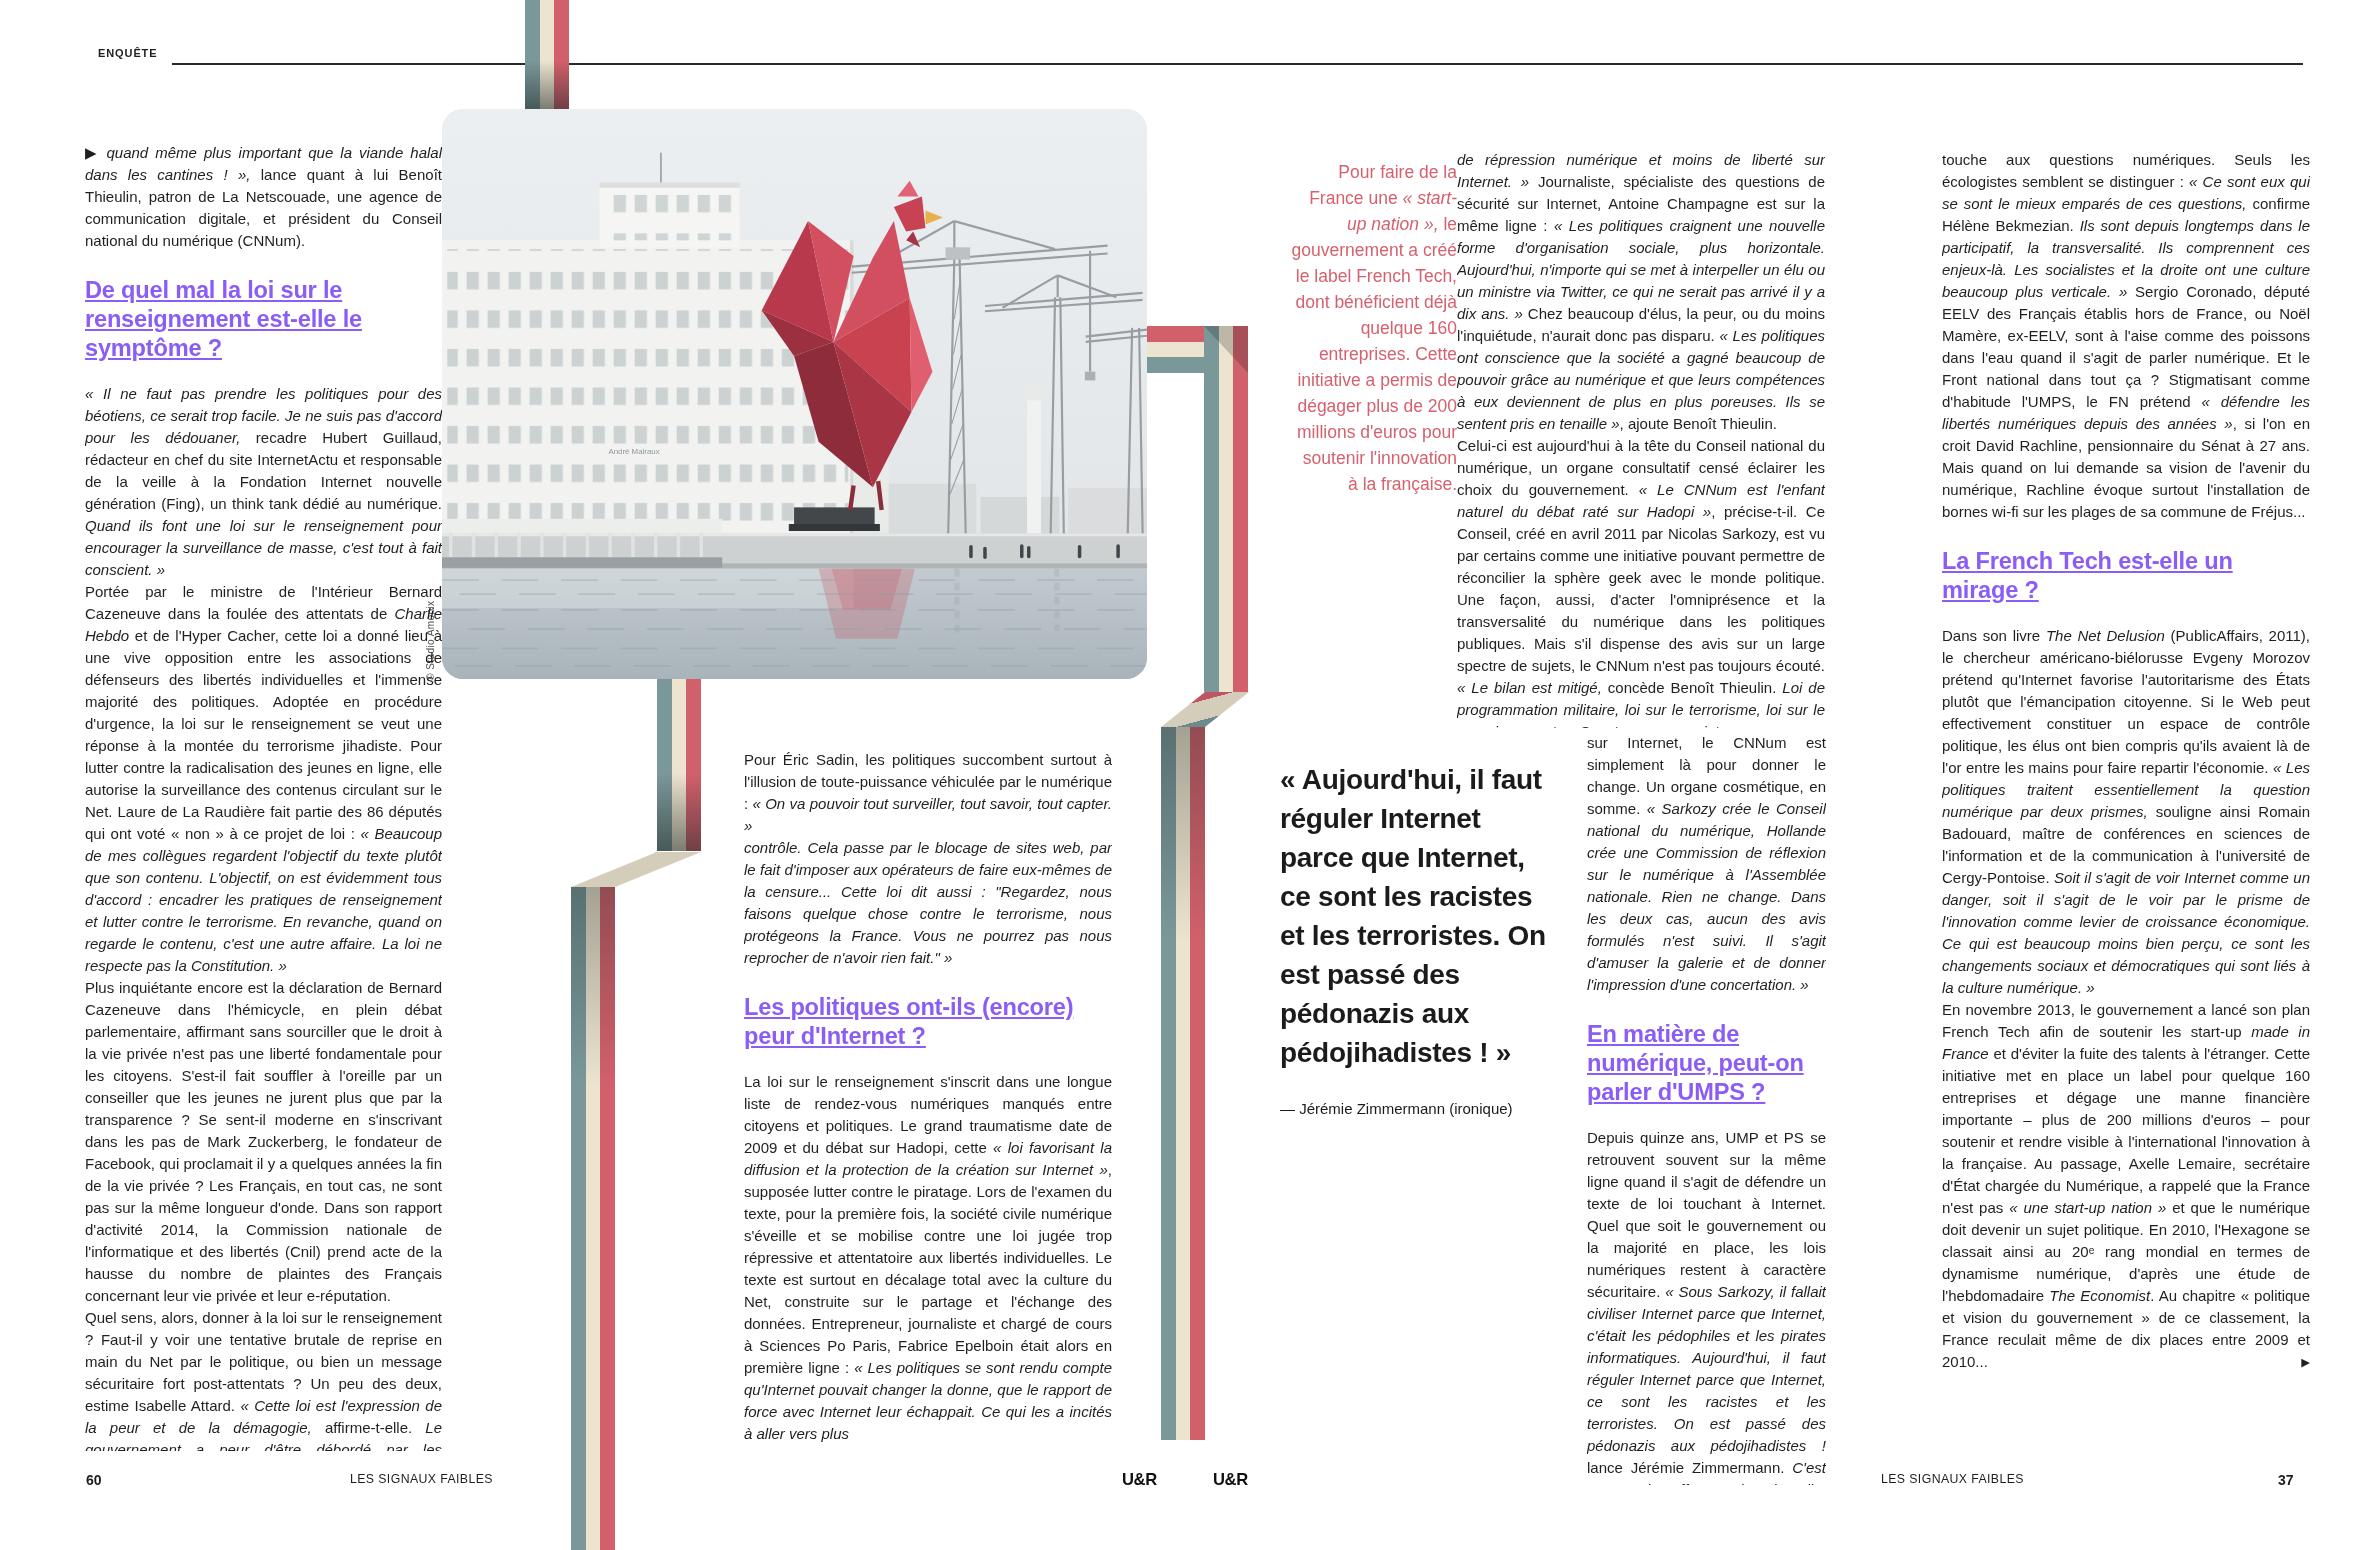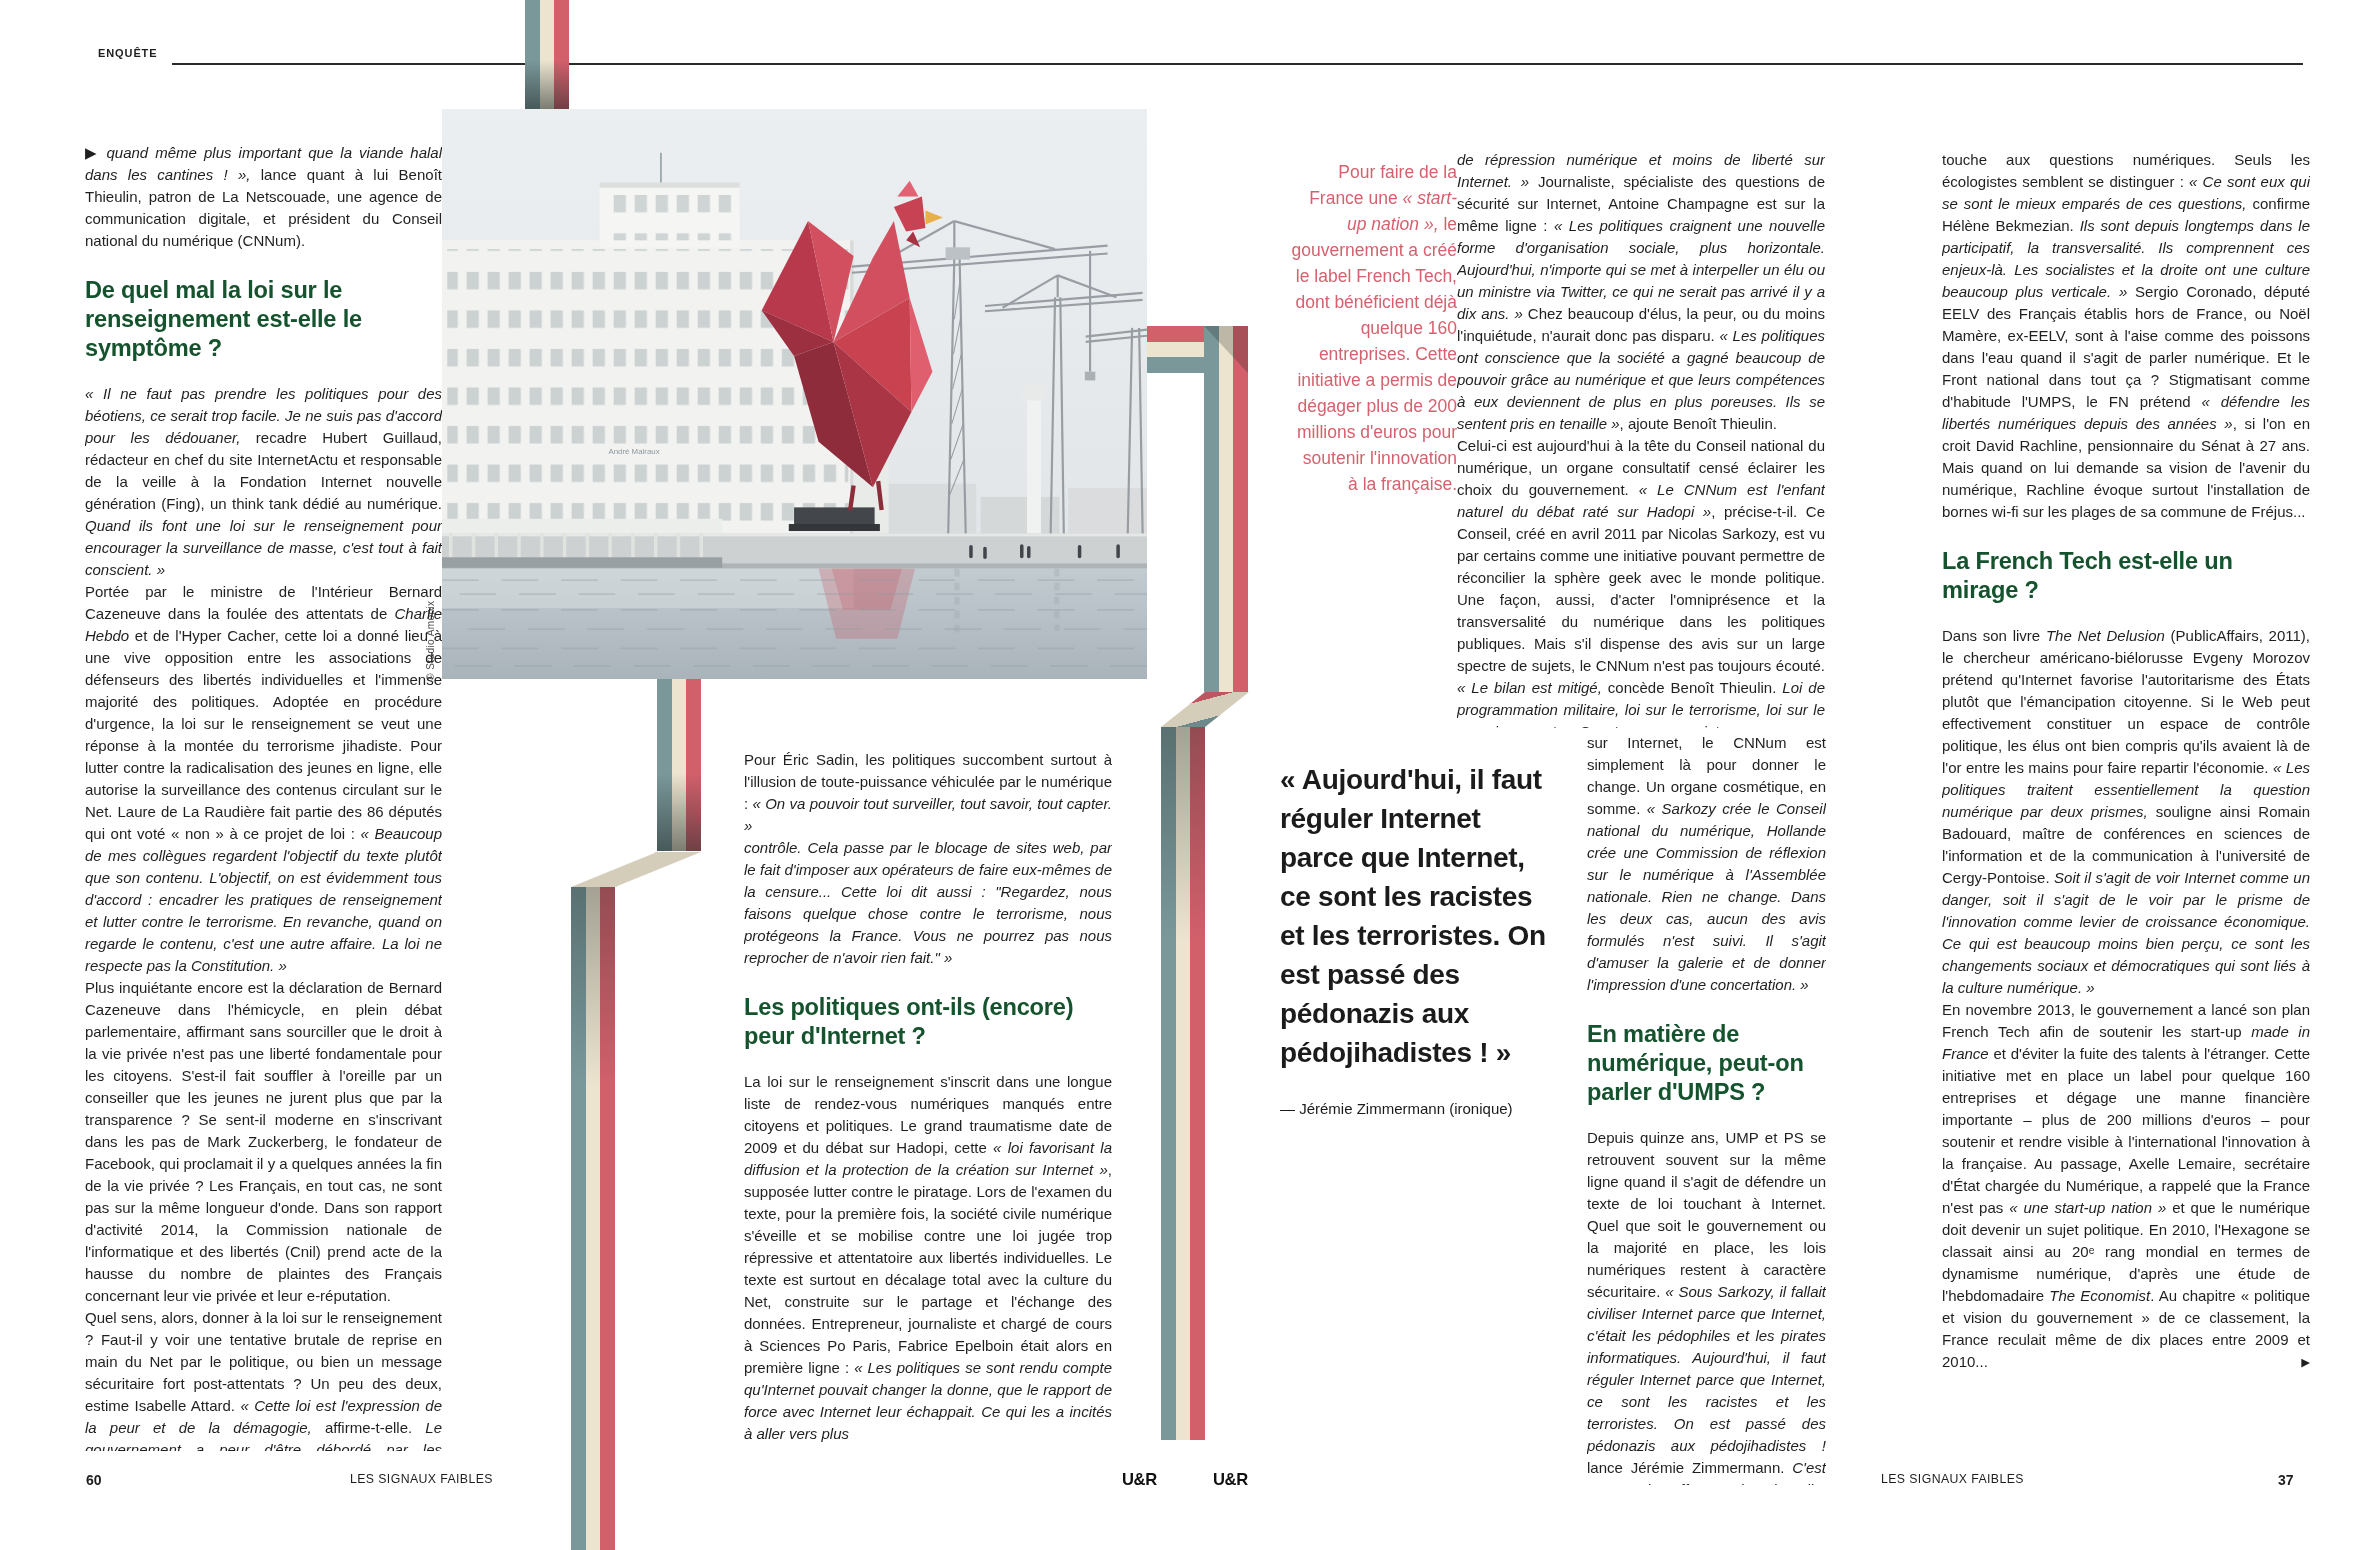--- a/index.html
+++ b/index.html
@@ -22,29 +22,29 @@
   .ribB-fold{left:571px;top:852px;width:130px;height:35px;clip-path:polygon(66.2% 0,100% 0,33.8% 100%,0 100%);}
   .ribB2{left:571px;top:887px;width:44px;height:664px;}
   .ribC-h{left:1147px;top:326px;width:58px;height:47px;background:linear-gradient(180deg,#d2606b 0 33.4%,#ece4cf 33.4% 66.7%,#7a989a 66.7% 100%);}
   .ribC-corner{left:1204px;top:326px;width:44px;height:47px;}
   .ribC-corner::before{content:"";position:absolute;inset:0;background:linear-gradient(90deg,#7a989a 0 33.4%,#ece4cf 33.4% 66.7%,#d2606b 66.7% 100%);}
   .ribC-corner::after{content:"";position:absolute;inset:0;background:rgba(20,25,25,.22);clip-path:polygon(0 0,100% 0,100% 100%);}
   .ribC-v1{left:1204px;top:373px;width:44px;height:319px;}
   .ribC-fold{left:1161px;top:692px;width:88px;height:35px;clip-path:polygon(50% 0,100% 0,50% 100%,0 100%);}
   .ribC-v2{left:1161px;top:727px;width:44px;height:713px;}
   
-  .photo{position:absolute;left:442px;top:109px;width:705px;height:570px;overflow:hidden;background:#e4e8ec;}
+  .photo{position:absolute;left:442px;top:109px;width:705px;height:570px;overflow:hidden;background:#e4e8ec;border-radius:21px;}
   .photo svg{display:block;width:100%;height:100%;}
   .credit{position:absolute;left:370px;top:613px;width:123px;height:12.3px;
     transform:rotate(-90deg);font-size:10px;color:#4c4c4c;letter-spacing:0.4px;white-space:nowrap;}
   
   .col{position:absolute;font-size:15px;line-height:22px;text-align:justify;overflow:hidden;hyphens:auto;}
   .para{margin:0;}
   .it{font-style:italic;}
-  .subhead{font-size:23.6px;line-height:29px;font-weight:800;margin:23.6px 0 20px;text-align:left;letter-spacing:-0.2px;color:#14532d;}
+  .subhead{font-size:23.6px;line-height:29px;font-weight:800;margin:23.6px 0 20px;text-align:left;letter-spacing:-0.2px;color:#8b5cf6;text-decoration:underline;}
   .subhead:first-child{margin-top:0;}
   .arrow-end{float:right;font-size:11.4px;line-height:22px;}
   .col1{left:85px;top:142px;width:357px;height:1309px;}
   .col2{left:744px;top:749px;width:368px;height:713px;}
   .col4a{left:1457px;top:149px;width:368px;height:579px;}
   .col4b{left:1587px;top:732px;width:239px;height:753px;}
   .col5{left:1942px;top:149px;width:368px;height:1317px;}
   .red-sidebar{position:absolute;left:1291px;top:159px;width:166px;font-size:17.5px;line-height:26px;color:#d5616e;text-align:left;}
   .pullquote{position:absolute;left:1280px;top:760px;width:273px;font-size:28px;line-height:39px;font-weight:800;color:#1b1b1b;text-align:left;letter-spacing:-0.3px;}
   .attribution{margin-top:26px;font-size:15px;line-height:21px;font-weight:400;letter-spacing:0;}

